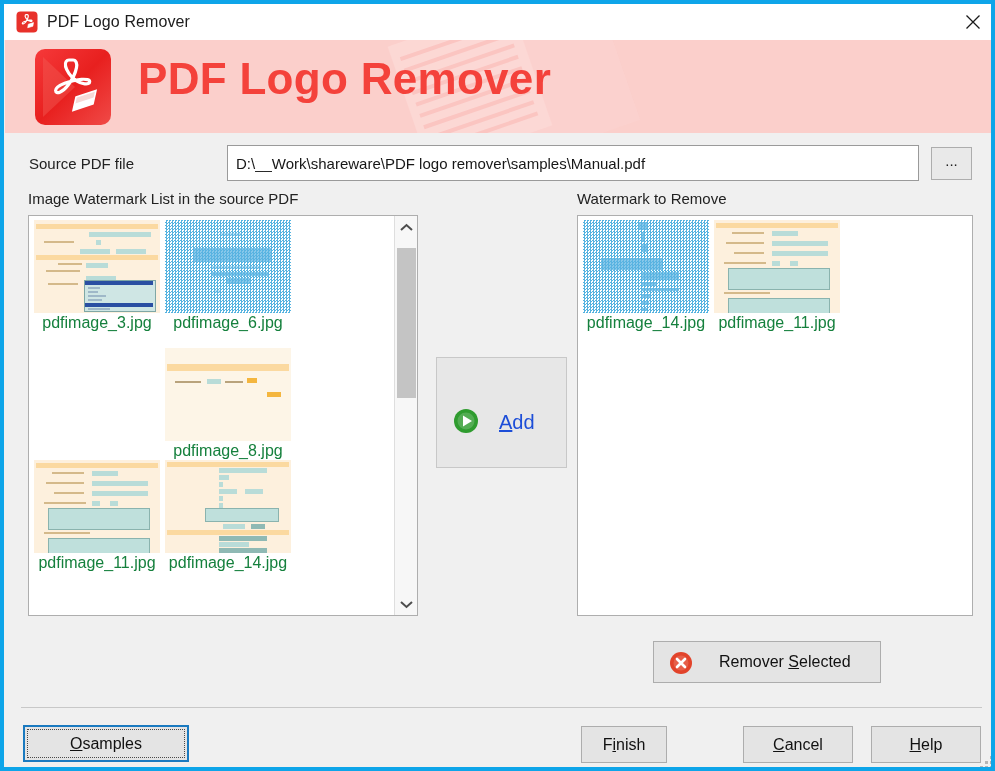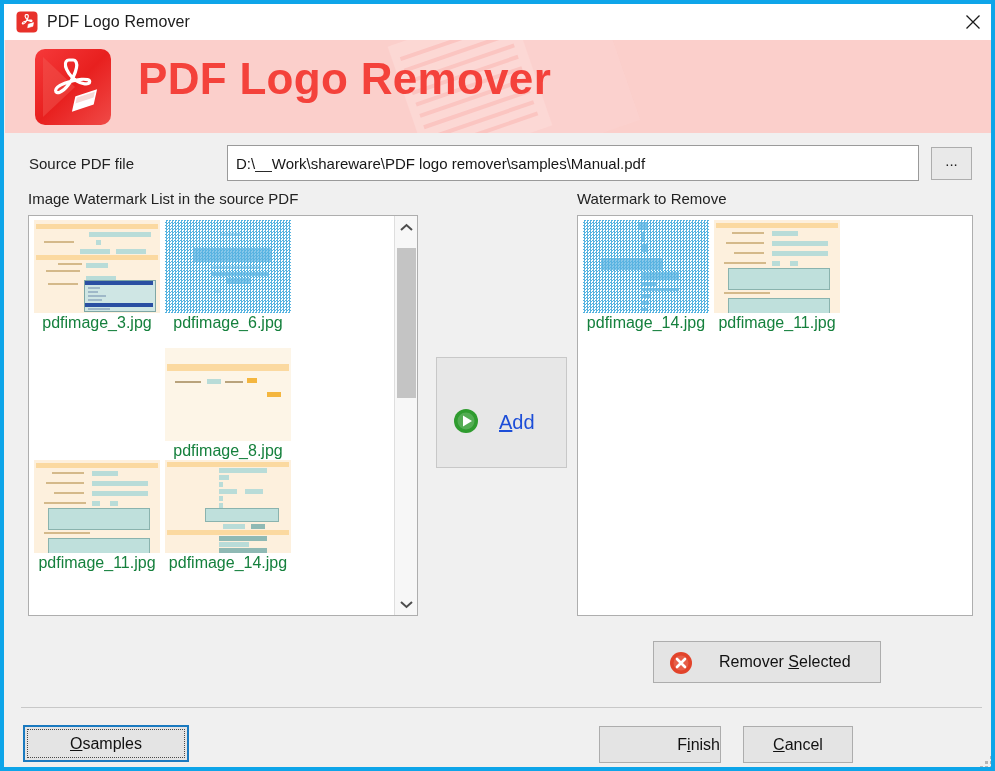--- a/index.html
+++ b/index.html
@@ -218,21 +218,21 @@
   .btn.options{
     left:18px;top:592px;width:166px;height:37px;
     border:2px solid #1a7ac0;
     background:#e4e4e4;
   }
   .btn.options .focusring{
     position:absolute;left:2px;top:2px;right:2px;bottom:2px;
     border:1px dotted #4a4a4a;
     pointer-events:none;
   }
-  .btn.finish{left:594px;top:593px;width:122px;height:37px;justify-content:flex-end;}
+  .btn.finish{left:576px;top:593px;width:86px;height:37px;}
   .btn.cancel{left:738px;top:593px;width:110px;height:37px;}
   .btn.help{left:866px;top:593px;width:110px;height:37px;}
 
   .grip{
     position:absolute;right:4px;bottom:3px;width:14px;height:14px;
   }
   .grip i{
     position:absolute;width:3px;height:3px;background:#b5b5b5;display:block;
   }
 </style>
@@ -500,20 +500,23 @@
     <div class="btn options">
       <span><span class="u">O</span><span>samples</span></span>
       <span class="focusring"></span>
     </div>
     <div class="btn finish">
       <span><span>F</span><span class="u">i</span><span>nish</span></span>
     </div>
     <div class="btn cancel">
       <span><span class="u">C</span><span>ancel</span></span>
     </div>
+    <div class="btn help">
+      <span><span class="u">H</span><span>elp</span></span>
+    </div>
 
     <span class="grip">
       <i style="left:10px;top:0"></i>
       <i style="left:5px;top:5px"></i>
         <i style="left:10px;top:5px"></i>
       <i style="left:0px;top:10px"></i>
         <i style="left:5px;top:10px"></i>
         <i style="left:10px;top:10px"></i>
     </span>
 

